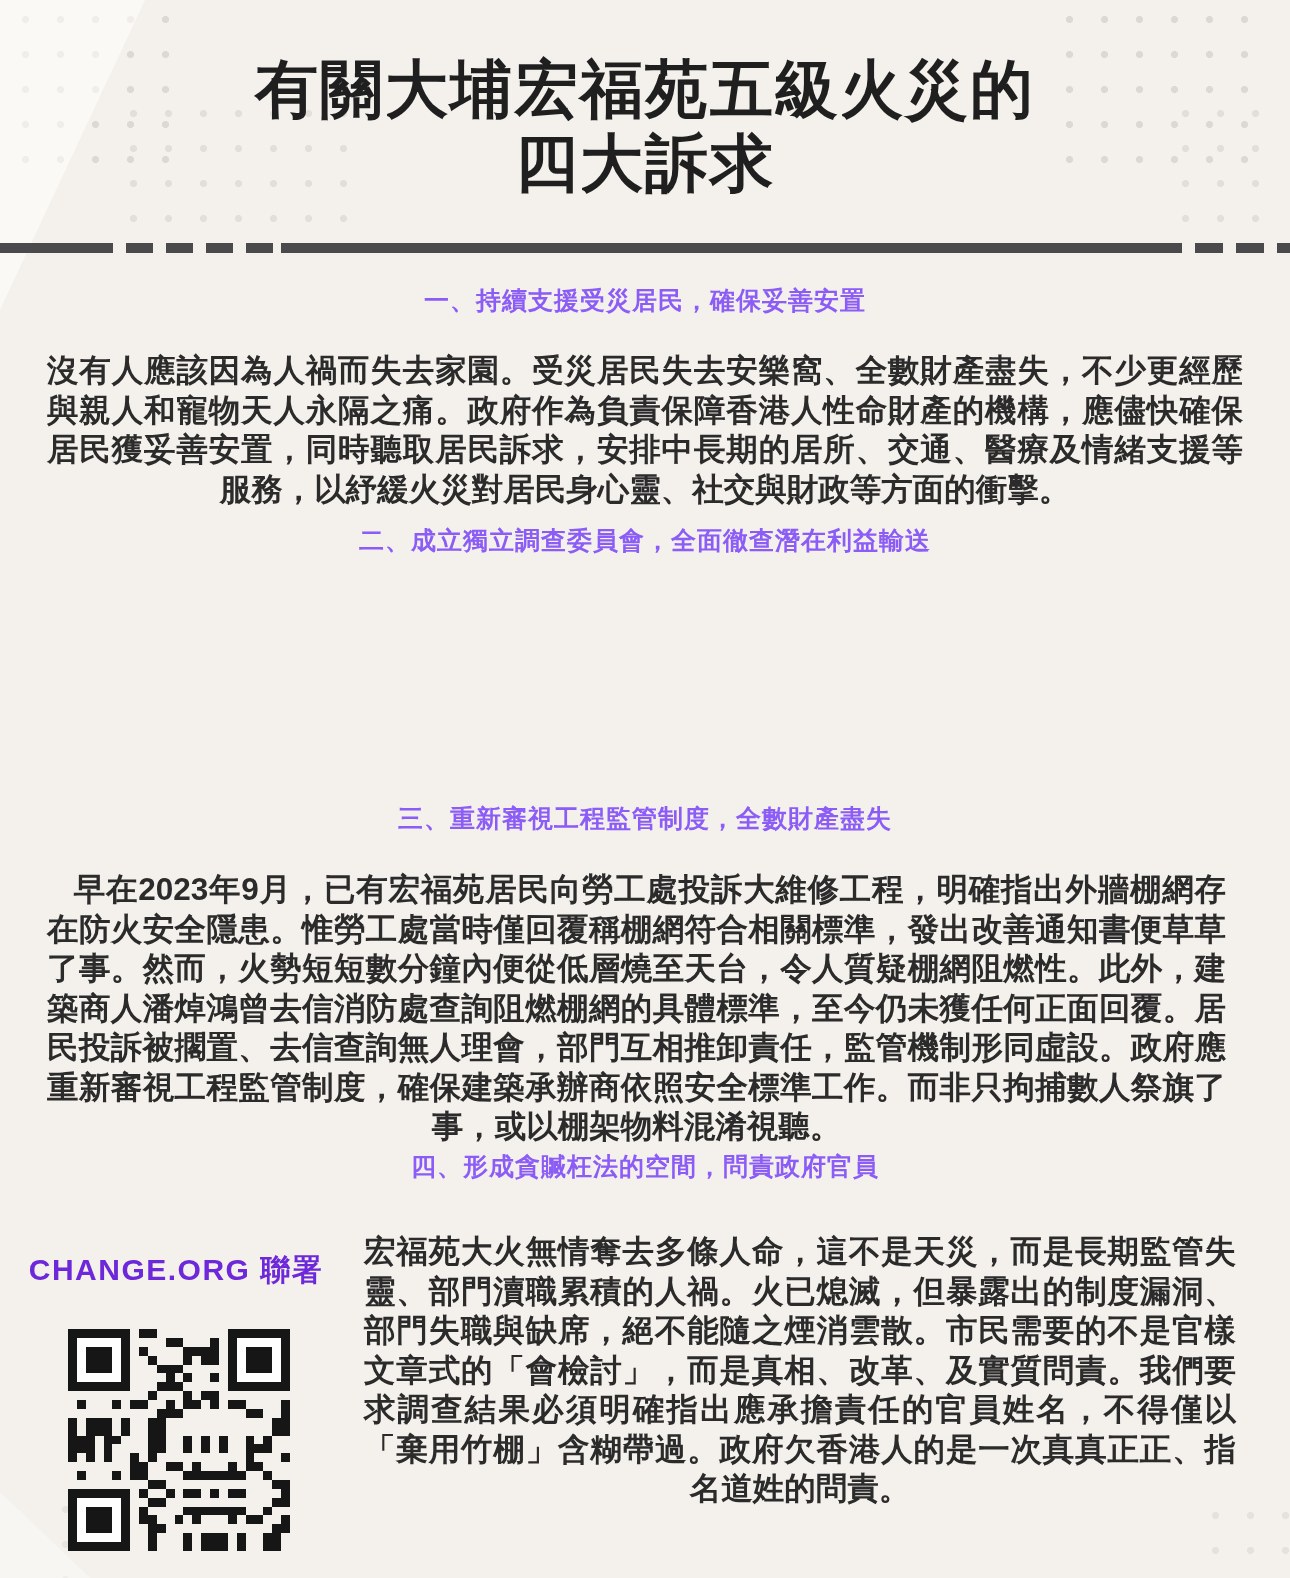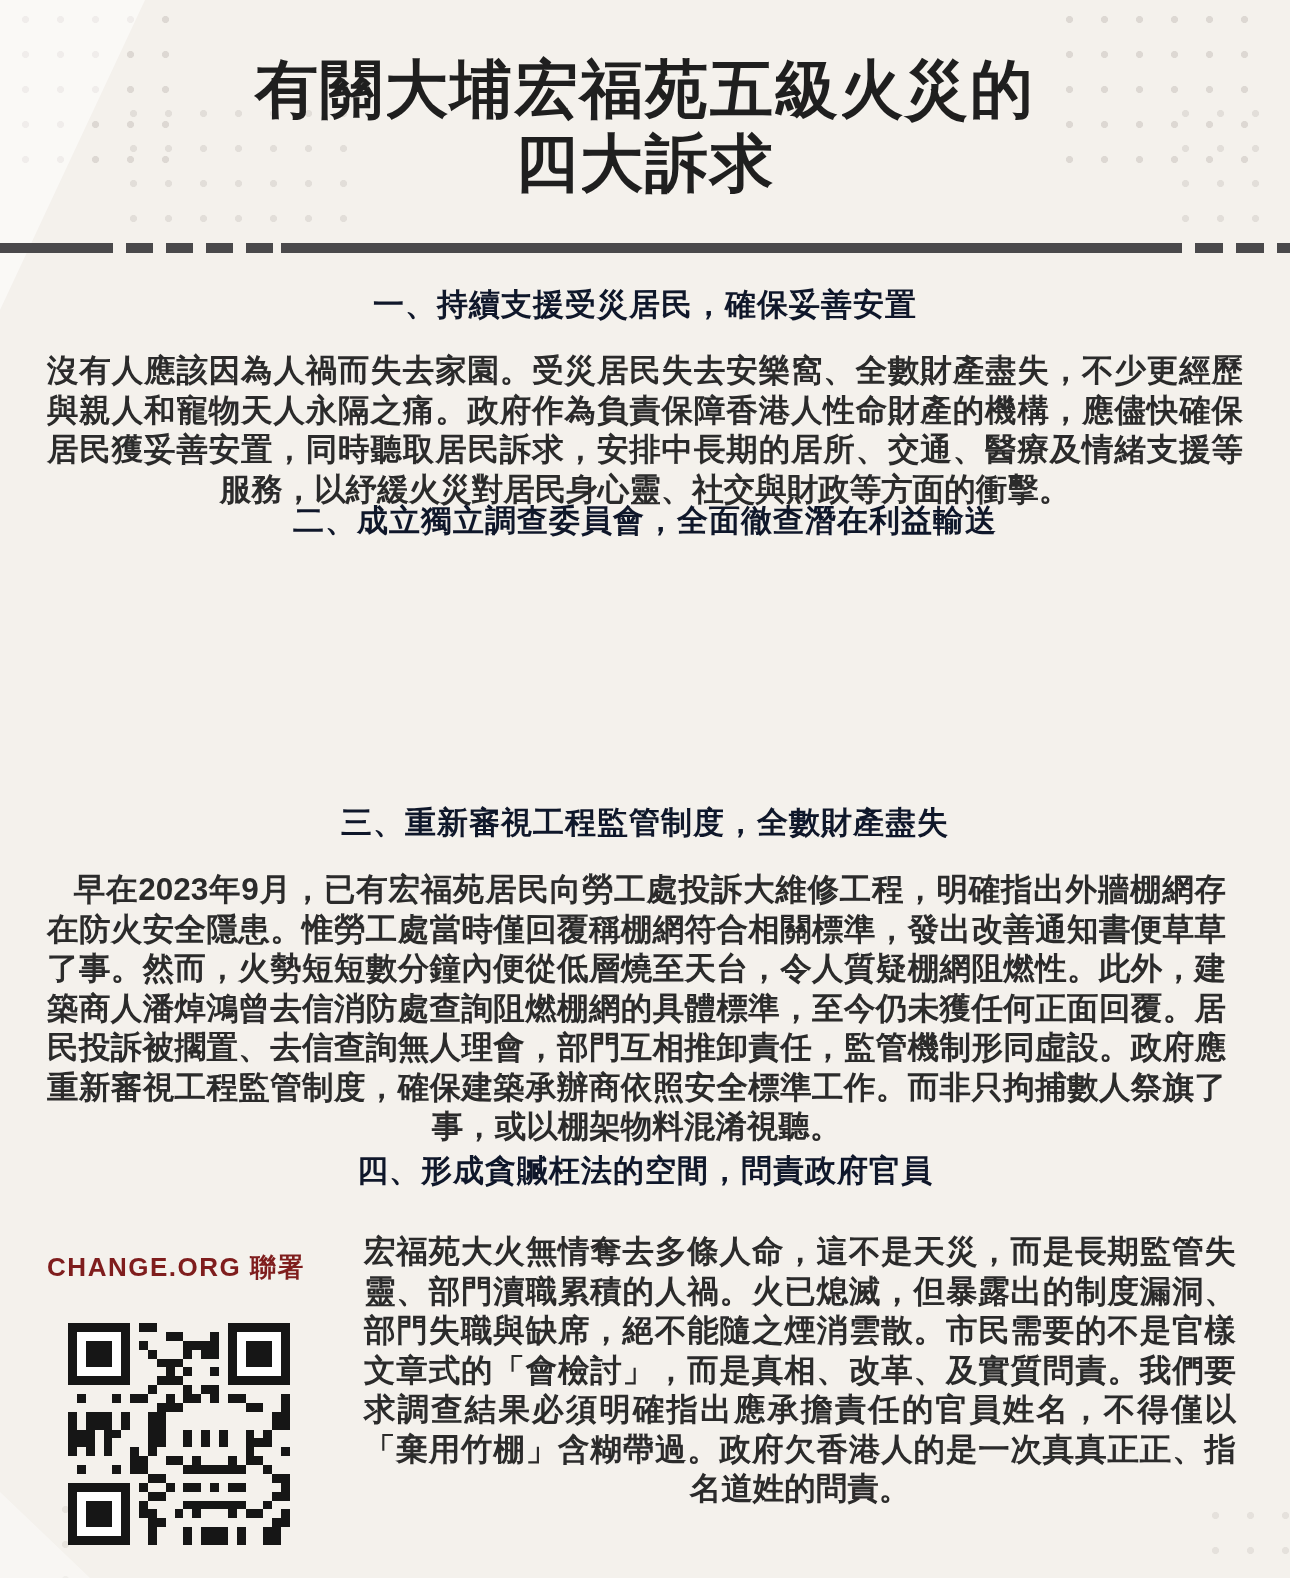--- a/index.html
+++ b/index.html
@@ -68,26 +68,26 @@
     width:168px;background:repeating-linear-gradient(90deg,transparent 0 13px,var(--divider) 13px 40px);
   }
   .bar .seg.solid-b{flex:1;}
   .bar .seg.dash-b{
     width:108px;background:repeating-linear-gradient(90deg,transparent 0 13px,var(--divider) 13px 41px);
   }
   
   .sec-heading{
     position:absolute;left:0;right:0;margin:0;
     text-align:center;
-    font-size:31px;font-weight:800;
-    color:#0f172a;
+    font-size:25px;font-weight:800;
+    color:#8b5cf6;
     letter-spacing:1px;
   }
   .sec-heading.h1{top:284px;}
-  .sec-heading.h2{top:500px;}
+  .sec-heading.h2{top:524px;}
   .sec-heading.h3{top:802px;}
   .sec-heading.h4{top:1150px;}
   
   .body-text{
     position:absolute;margin:4px;
     font-size:31.5px;font-weight:700;line-height:1.255;
     color:var(--text);
     text-align:justify;
     text-align-last:center;
     text-justify:inter-ideograph;
@@ -95,23 +95,23 @@
   .body-text.p1{top:347px;left:43px;right:43px;}
   .body-text.p2{top:589px;left:43px;right:43px;text-indent:.85em;}
   .body-text.p3{top:866px;left:43px;right:60px;text-indent:.85em;}
   .body-text.p4{top:1228px;left:360px;width:872px;}
   
   .petition{
     position:absolute;left:0;top:1250px;width:352px;
   }
   .petition-label{
     text-align:center;
-    font-size:26px;font-weight:800;
+    font-size:30px;font-weight:800;
     letter-spacing:1.5px;
-    color:#7f1d1d;
+    color:#6d28d9;
     white-space:nowrap;
   }
   .qr{
     margin:36px 0 0 68px;
     width:222px;height:226px;
     background:transparent;
   }
   .qr svg{display:block;width:100%;height:100%;}
 </style>
 </head>

